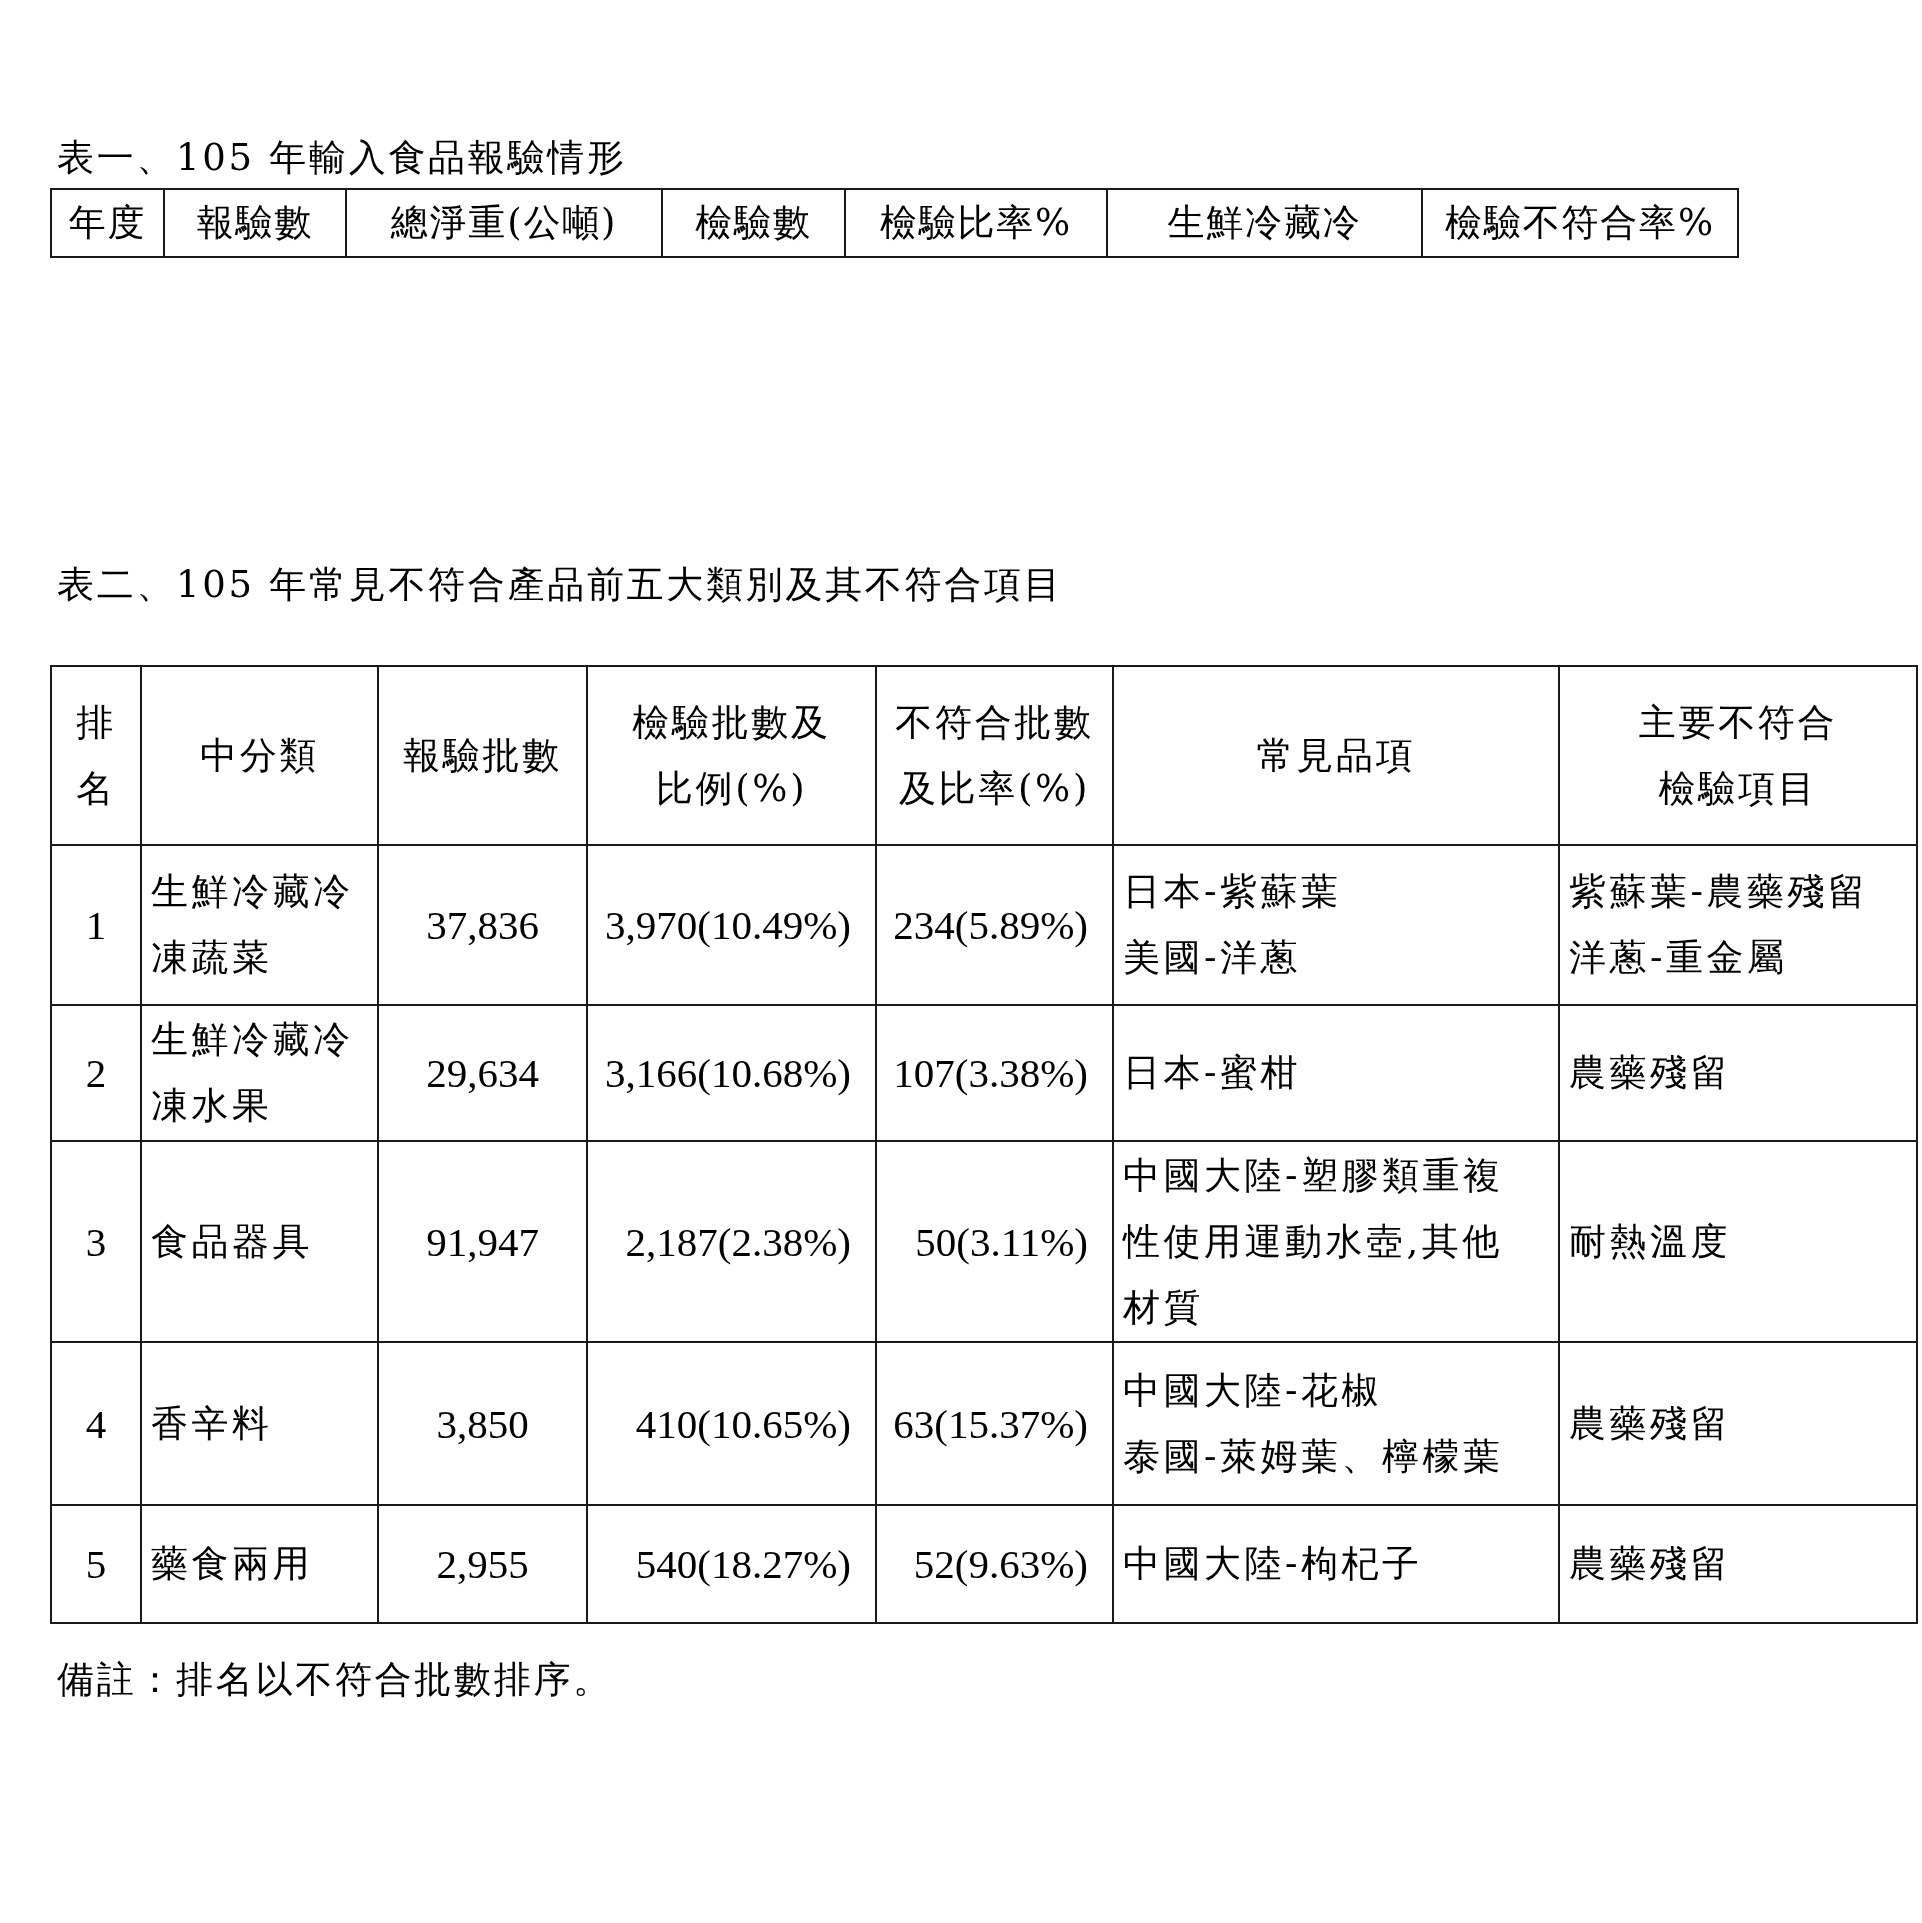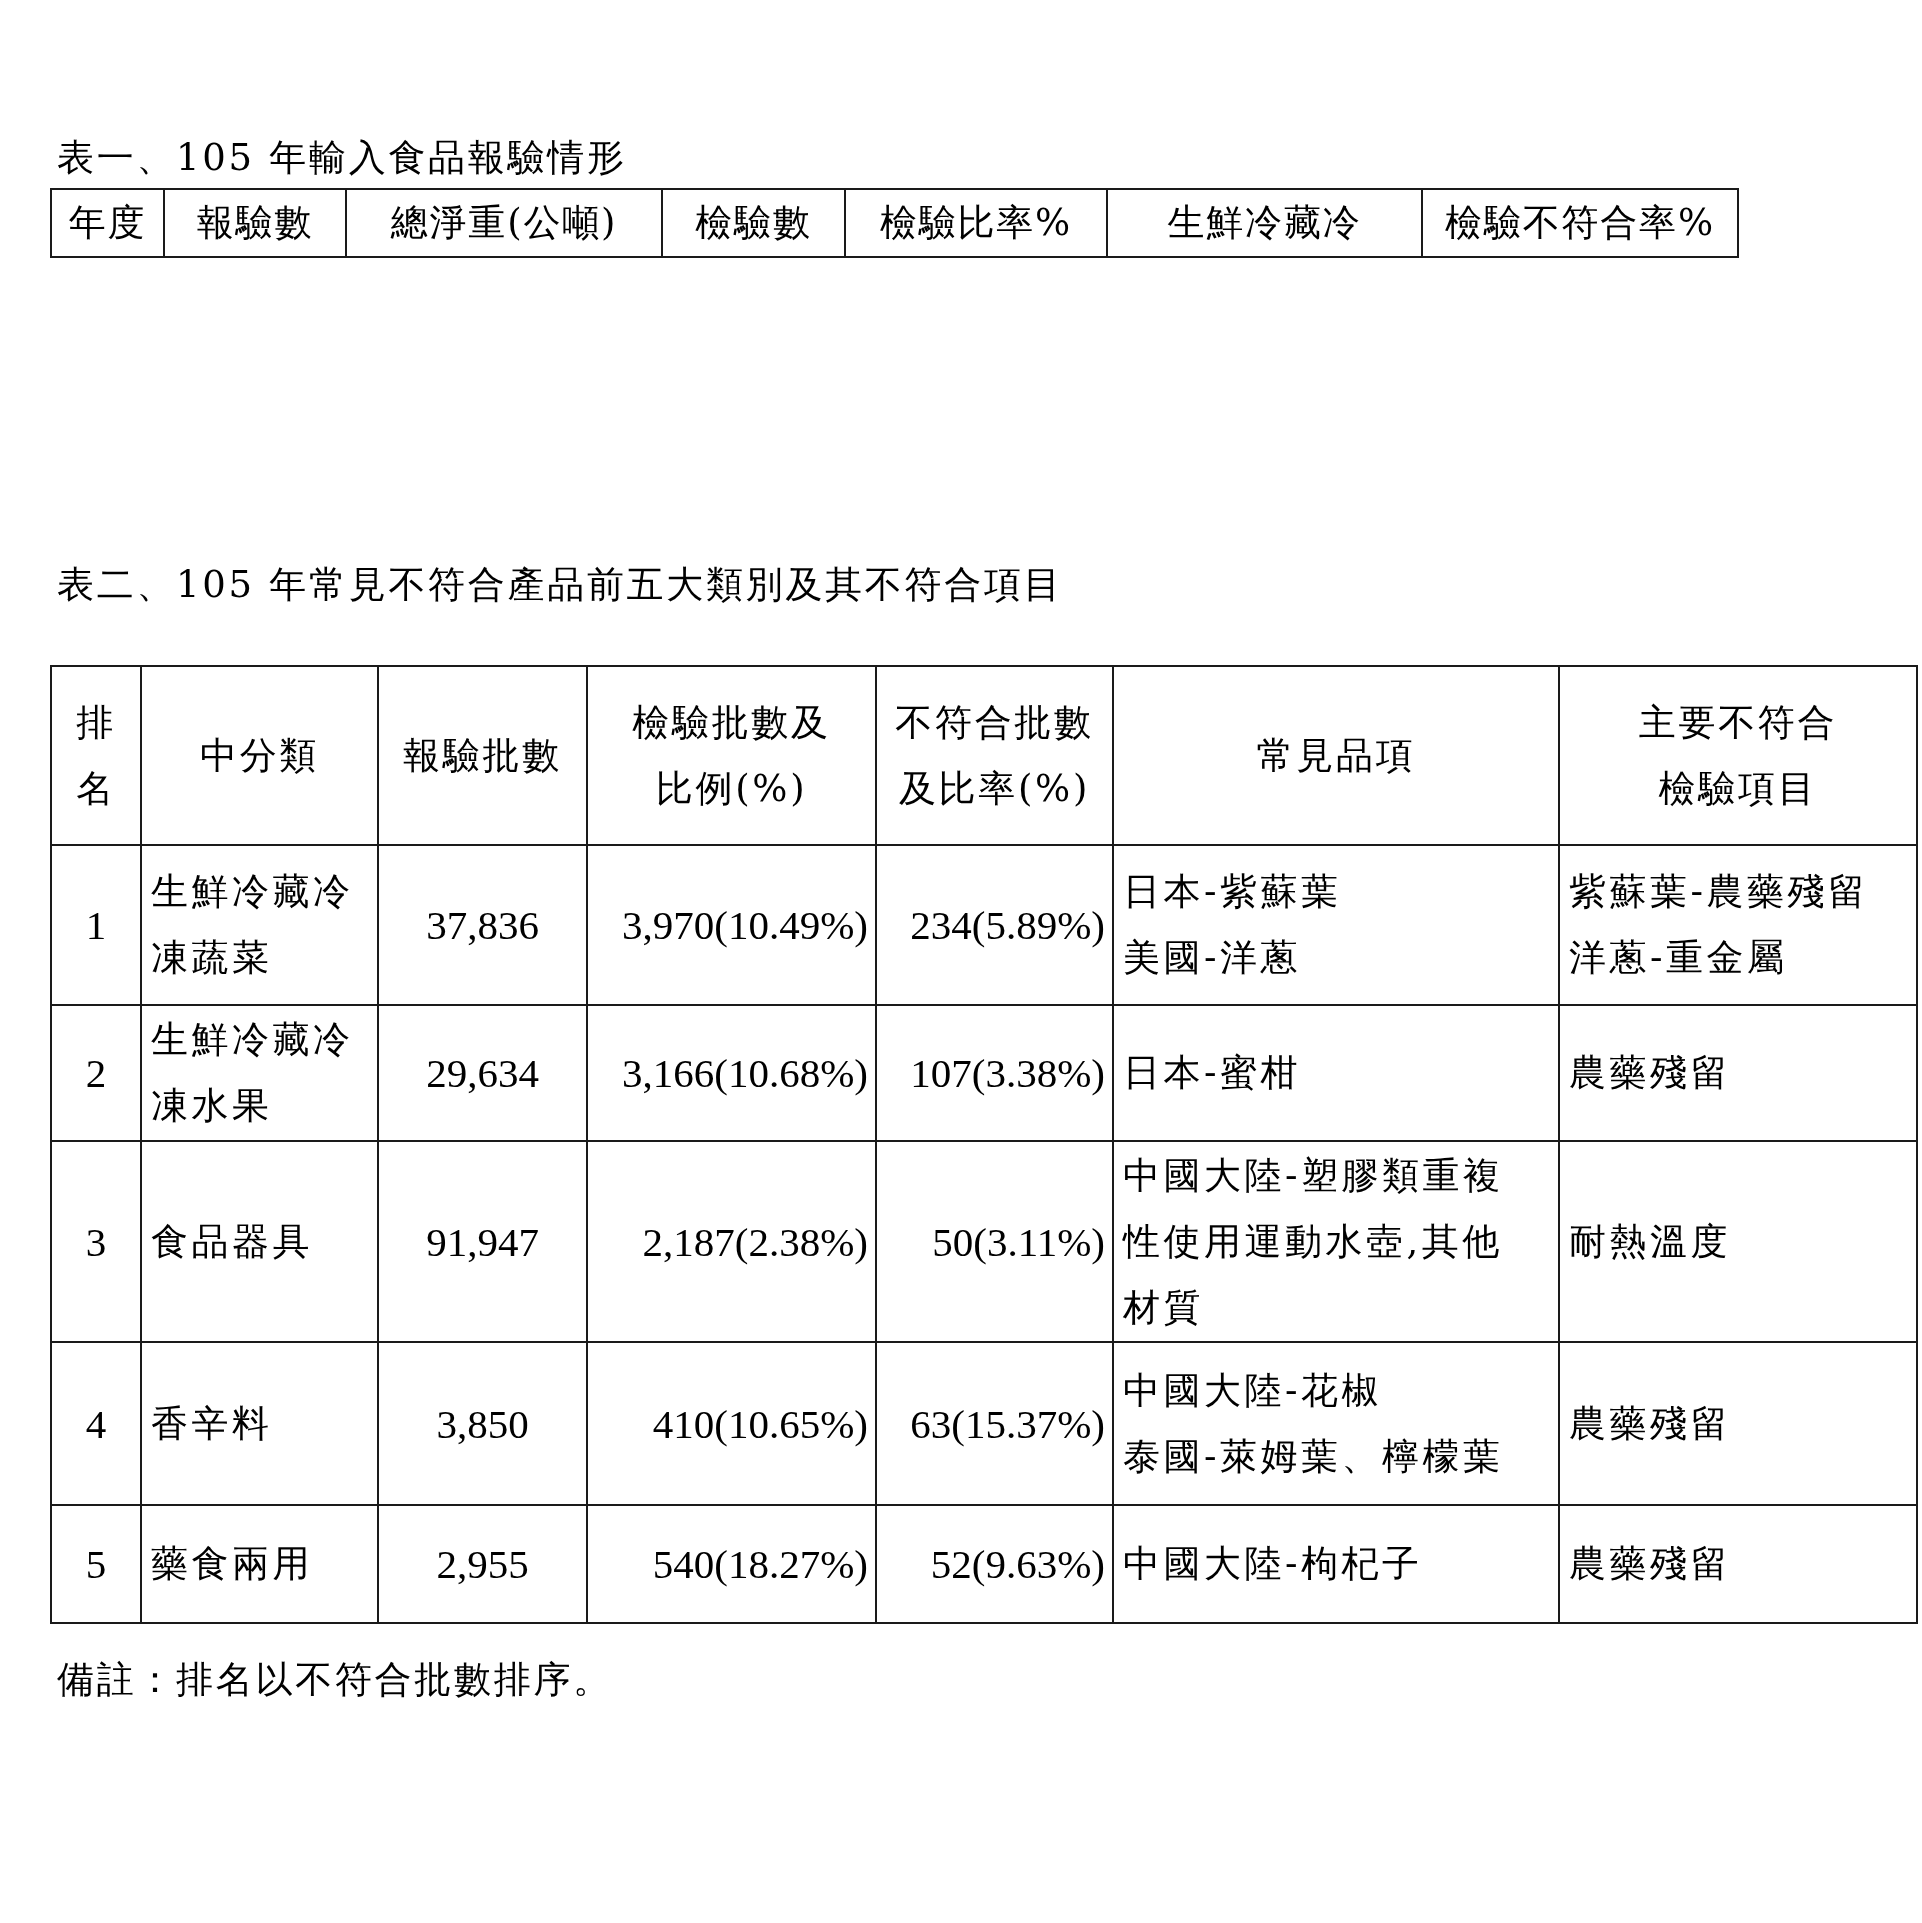--- a/index.html
+++ b/index.html
@@ -21,21 +21,21 @@
     vertical-align: middle;
   }
   #t1 { left: 50px; top: 188px; width: 1686px; }
   #t1 th, #t1 td { font-size: 37px; height: 66px; margin-left: 33px; }
   #t1 th { letter-spacing: 1.8px; }
   #t1 td { font-family: "Liberation Serif", serif; font-size: 41px; transform-origin: center; }
   #t2 { left: 50px; top: 665px; width: 1866px; }
   #t2 th { font-size: 37px; line-height: 66px; letter-spacing: 2.7px; height: 177px; }
   #t2 td { font-size: 37px; letter-spacing: 3.5px; }
   #t2 td.num { font-family: "Liberation Serif", serif; font-size: 41px; letter-spacing: 0; }
-  #t2 td.r { text-align: right; padding-right: 7px; }
+  #t2 td.r { text-align: right; padding-right: 24px; }
   #t2 td.l { text-align: left; padding-left: 9px; line-height: 66px; }
   .line { display: block; }
 </style>
 </head>
 <body>
 
 <h2 id="cap1" class="caption">表一、105 年輸入食品報驗情形</h2>
 
 <table id="t1">
   <colgroup>

